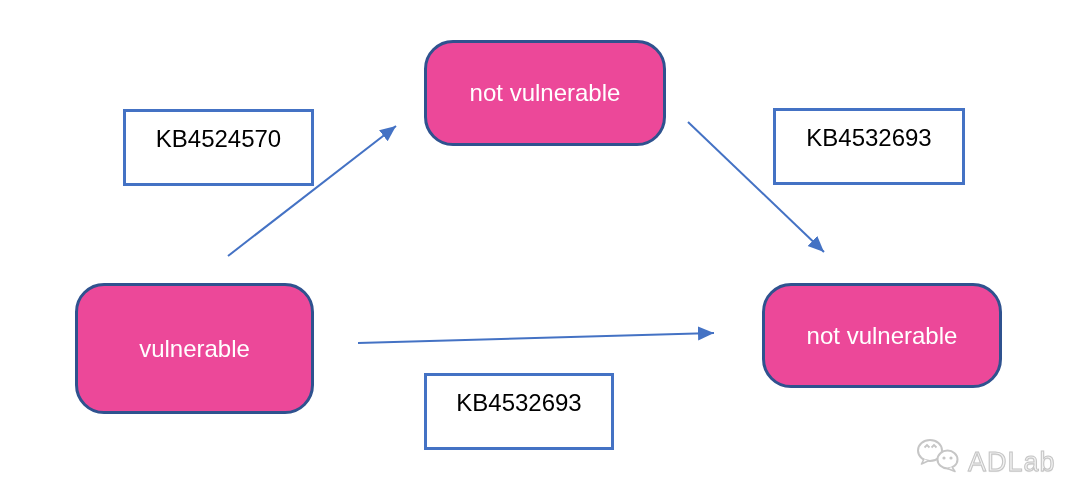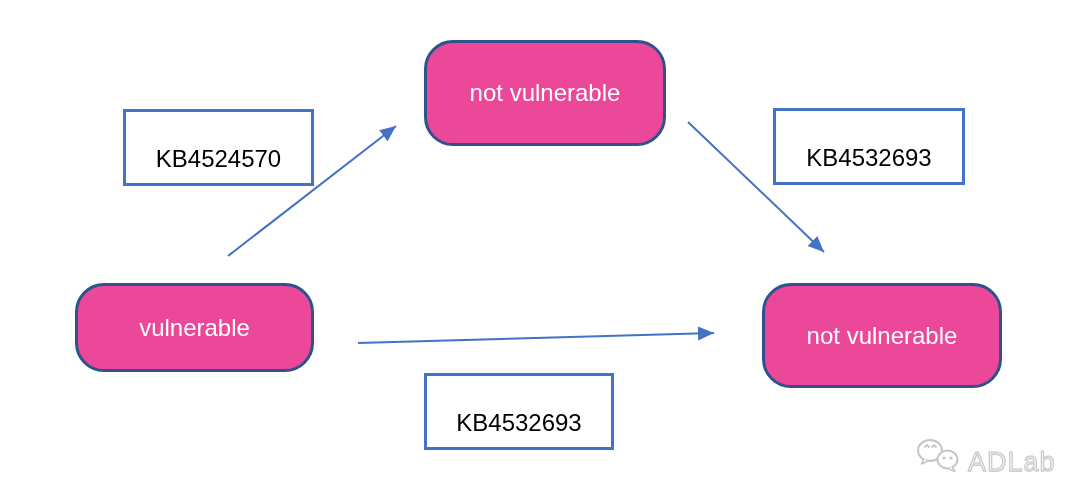--- a/index.html
+++ b/index.html
@@ -22,32 +22,32 @@
     background: #ec4899;
     border: 3px solid #2F528F;
     border-radius: 29px;
     box-sizing: border-box;
     display: flex;
     align-items: center;
     justify-content: center;
     color: #ffffff;
     font-size: 24px;
   }
-  .node-vulnerable        { left: 75px;  top: 283px; width: 239px; height: 89px; }
+  .node-vulnerable        { left: 75px;  top: 283px; width: 239px; height: 131px; }
   .node-not-vuln-top      { left: 424px; top: 40px;  width: 242px; height: 106px; }
   .node-not-vuln-right    { left: 762px; top: 283px; width: 240px; height: 105px; }
   .kb-label {
     position: absolute;
     background: #ffffff;
     border: 3px solid #4472C4;
     box-sizing: border-box;
     display: flex;
-    align-items: flex-end;
+    align-items: center;
     justify-content: center;
-    padding-bottom: 10px;
+    padding-bottom: 18px;
     color: #000000;
     font-size: 24px;
   }
   .kb-1 { left: 123px; top: 109px; width: 191px; height: 77px; }
   .kb-2 { left: 773px; top: 108px; width: 192px; height: 77px; }
   .kb-3 { left: 424px; top: 373px; width: 190px; height: 77px; }
   .watermark {
     position: absolute;
     left: 916px; top: 438px;
     display: flex;

